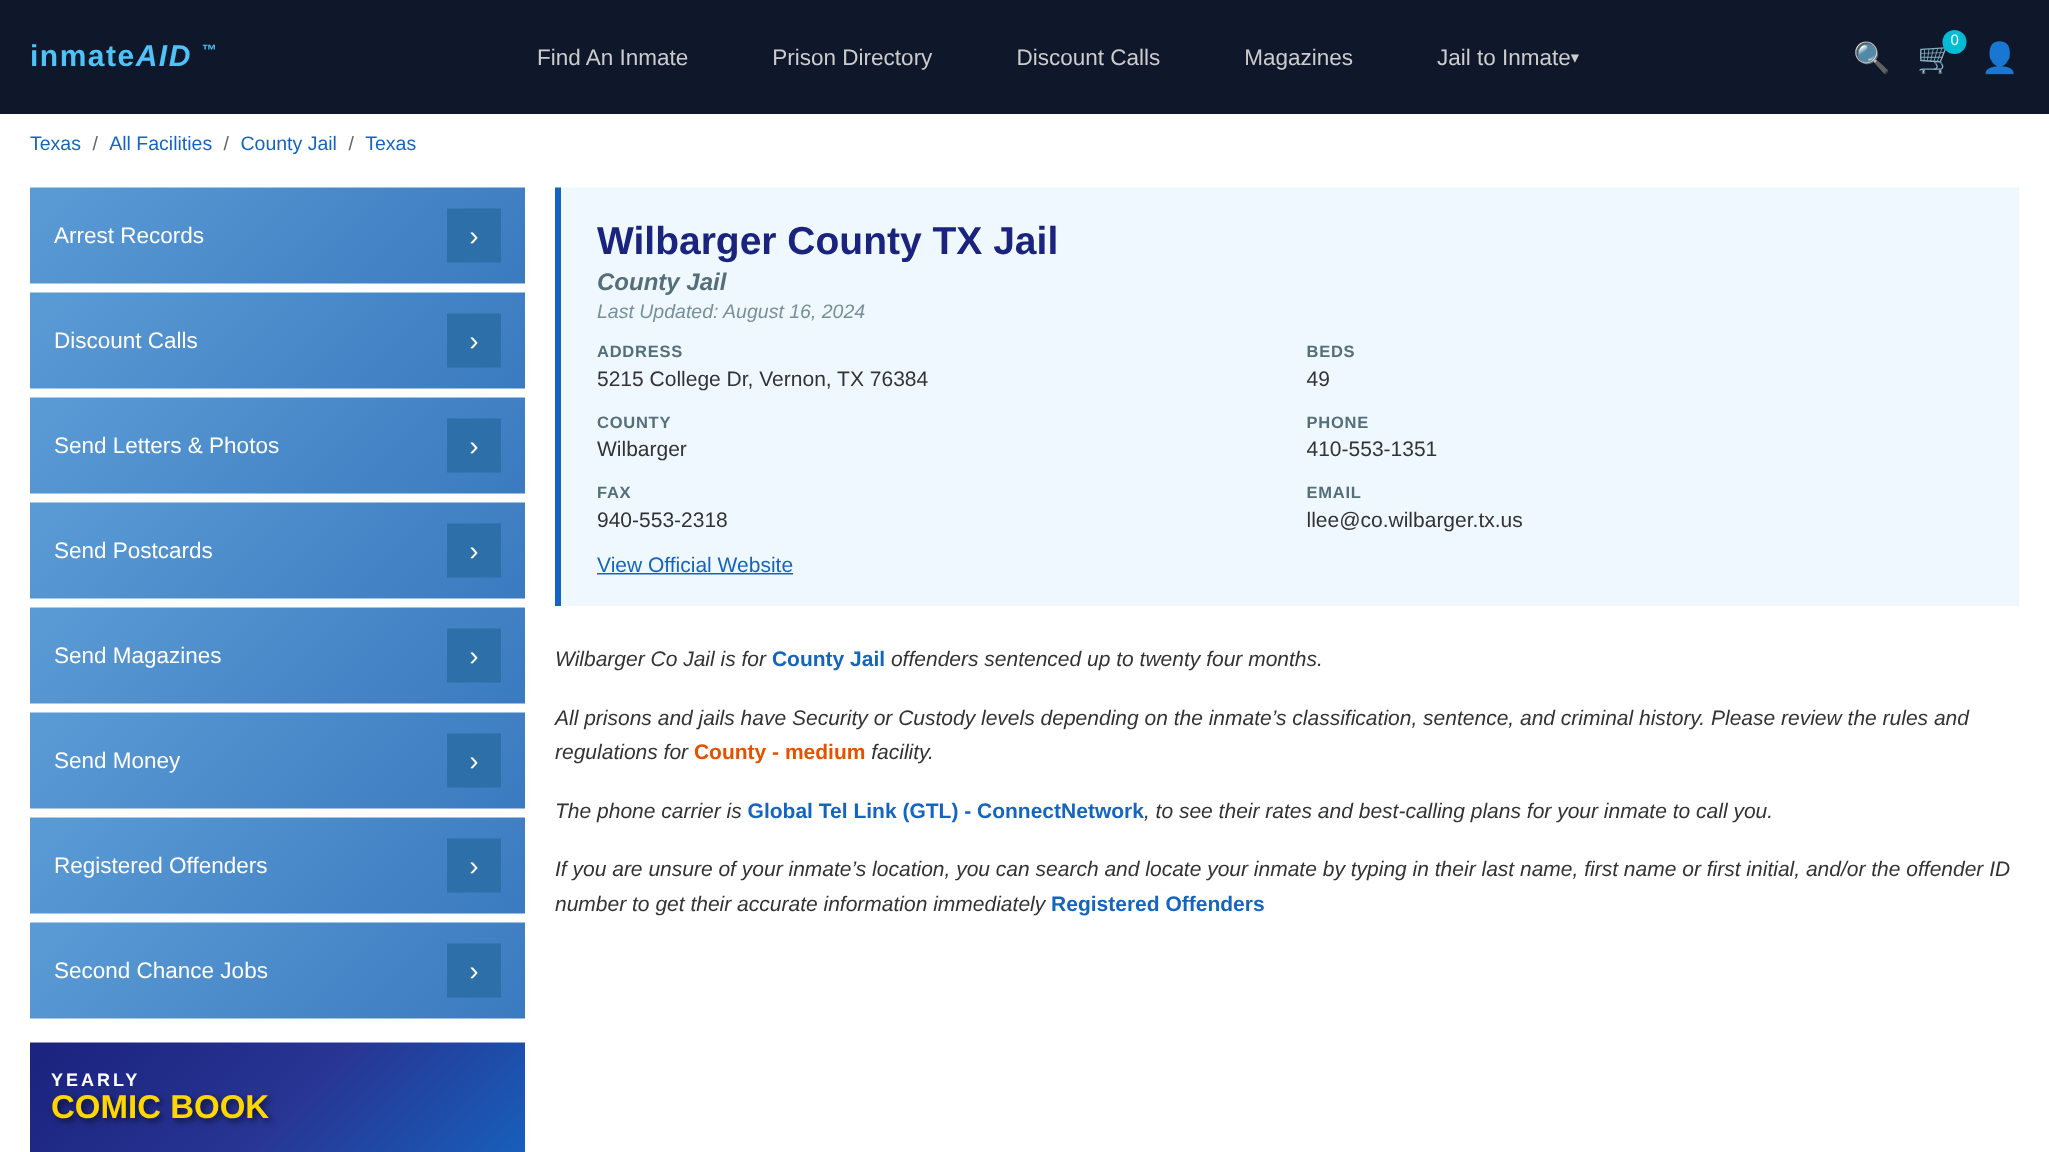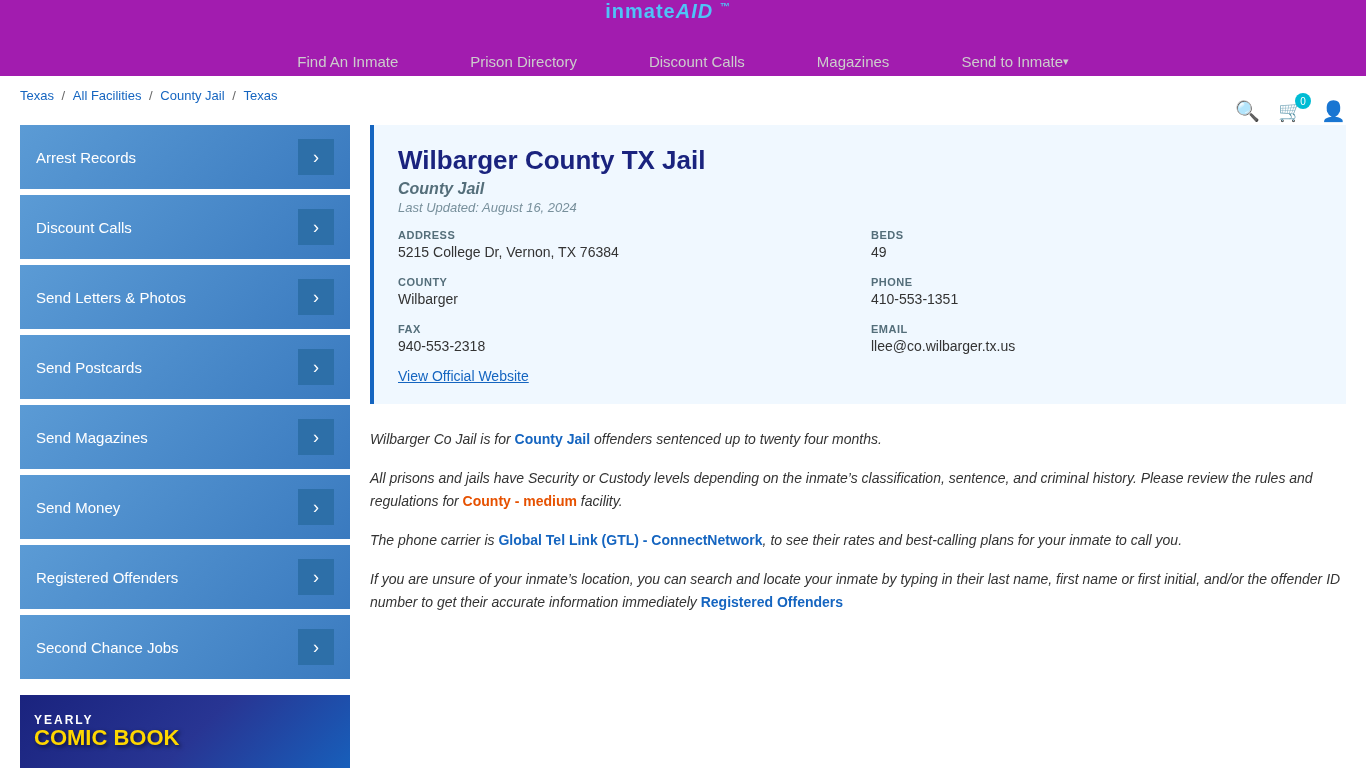--- a/index.html
+++ b/index.html
@@ -1,43 +1,43 @@
 <!DOCTYPE html>
 <html><head>
   <meta charset="utf-8">
   <style>
     * { margin: 0; padding: 0; box-sizing: border-box; }
     body { font-family: Arial, sans-serif; font-size: 14px; color: #333; background: #fff; }
 
     
     .header {
-      background: #a21caf;
+      background: #0f172a;
       display: flex;
       align-items: center;
       padding: 0 20px;
       height: 76px;
-      flex-direction: column;
     }
     .logo-area {
       display: flex;
       align-items: center;
       margin-right: 30px;
     }
     .logo-text {
       color: #fff;
       font-size: 20px;
       font-weight: bold;
       letter-spacing: 1px;
     }
     .logo-text span { color: #4fc3f7; }
     .nav-links {
       display: flex;
       align-items: center;
       flex: 1;
-      gap: 16px;
+      gap: 0;
+      justify-content: center;
     }
     .nav-link {
       color: #ccc;
       text-decoration: none;
       padding: 0 28px;
       font-size: 15px;
       height: 76px;
       display: flex;
       align-items: center;
       cursor: pointer;
@@ -228,21 +228,21 @@
     <div class="logo-text">
       <span>inmate</span><span style="color:#4fc3f7; font-style:italic;">AID</span>
       <span style="font-size:10px; color:#4fc3f7; vertical-align:super;">™</span>
     </div>
   </div>
   <nav class="nav-links">
     <a class="nav-link">Find An Inmate</a>
     <a class="nav-link">Prison Directory</a>
     <a class="nav-link">Discount Calls</a>
     <a class="nav-link">Magazines</a>
-    <a class="nav-link dropdown">Send to Inmate</a>
+    <a class="nav-link dropdown">Jail to Inmate</a>
   </nav>
   <div class="header-icons">
     <div class="header-icon">🔍</div>
     <div class="header-icon" style="position:relative;">
       🛒
       <span class="cart-badge">0</span>
     </div>
     <div class="header-icon">👤</div>
   </div>
 </header>

